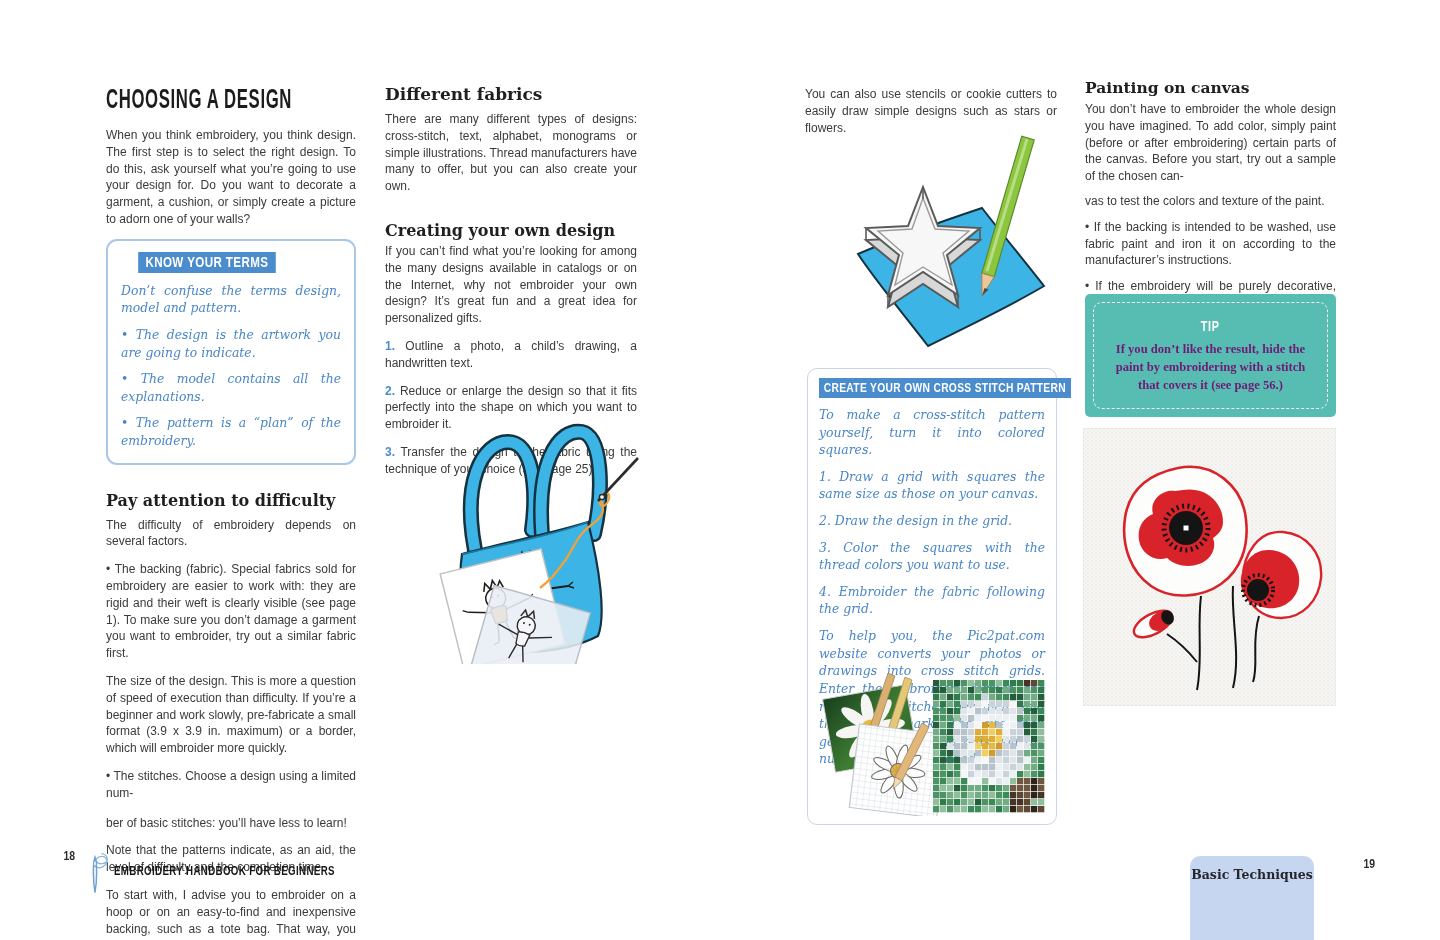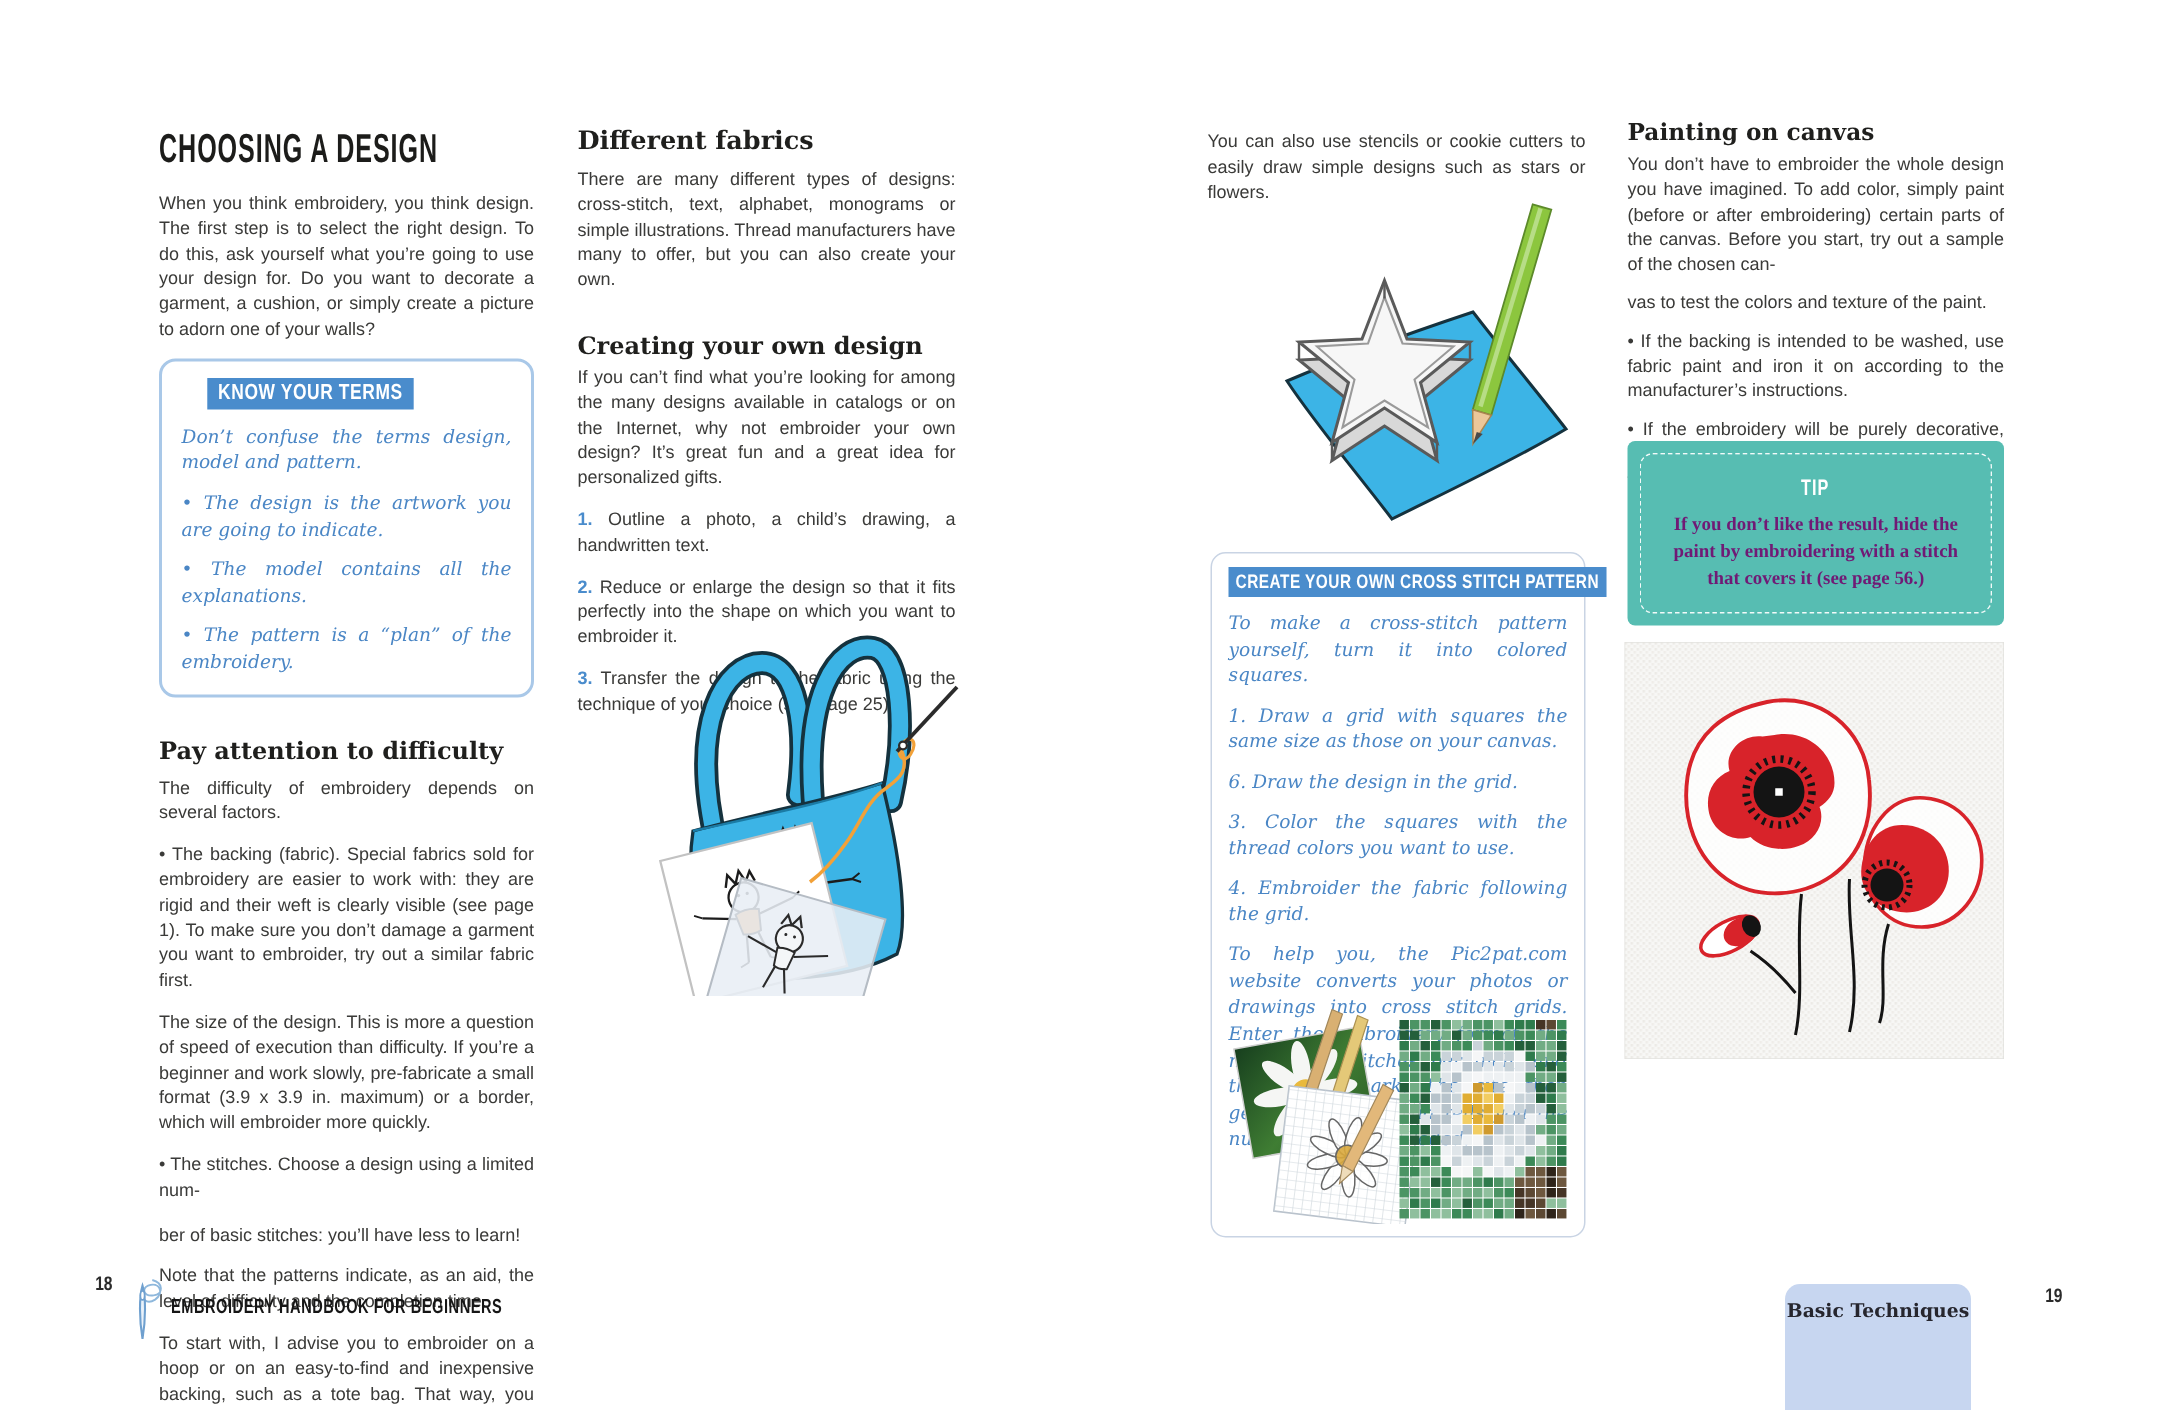--- a/index.html
+++ b/index.html
@@ -160,21 +160,21 @@
       <line x1="167" y1="155" x2="207" y2="23" stroke="#b7dd86" stroke-width="3"></line>
       <polygon points="162,180 161.8,157.2 174.2,160.8" fill="#ecc79a" stroke="#a8844f" stroke-width="1"></polygon>
       <path d="M162,180 l2.5,-8 4,1.4 Z" fill="#4a4a4a"></path>
     </g>
   </svg>
 
   <div class="cross-box">
     <span class="cross-title">CREATE YOUR OWN CROSS STITCH PATTERN</span>
     <p class="blue-italic">To make a cross-stitch pattern yourself, turn it into colored squares.</p>
     <p class="blue-italic">1. Draw a grid with squares the same size as those on your canvas.</p>
-    <p class="blue-italic">6. Draw the design in the grid.</p>
+    <p class="blue-italic">2. Draw the design in the grid.</p>
     <p class="blue-italic">3. Color the squares with the thread colors you want to use.</p>
     <p class="blue-italic">4. Embroider the fabric following the grid.</p>
     <p class="blue-italic">To help you, the Pic2pat.com website converts your photos or drawings into cross stitch grids. Enter the embroidery format, the number of stitches per inch, and the thread mark. The site then generates a grid and tells you the number of colors needed.</p>
 
     <div class="box-art">
       <svg style="position:absolute;left:0;top:0;" width="130" height="145" viewBox="0 0 130 145">
         <defs>
           <linearGradient id="gphoto" x1="0" y1="0" x2="1" y2="1">
             <stop offset="0" stop-color="#173f1e"></stop>
               <stop offset=".55" stop-color="#3f7d33"></stop>

